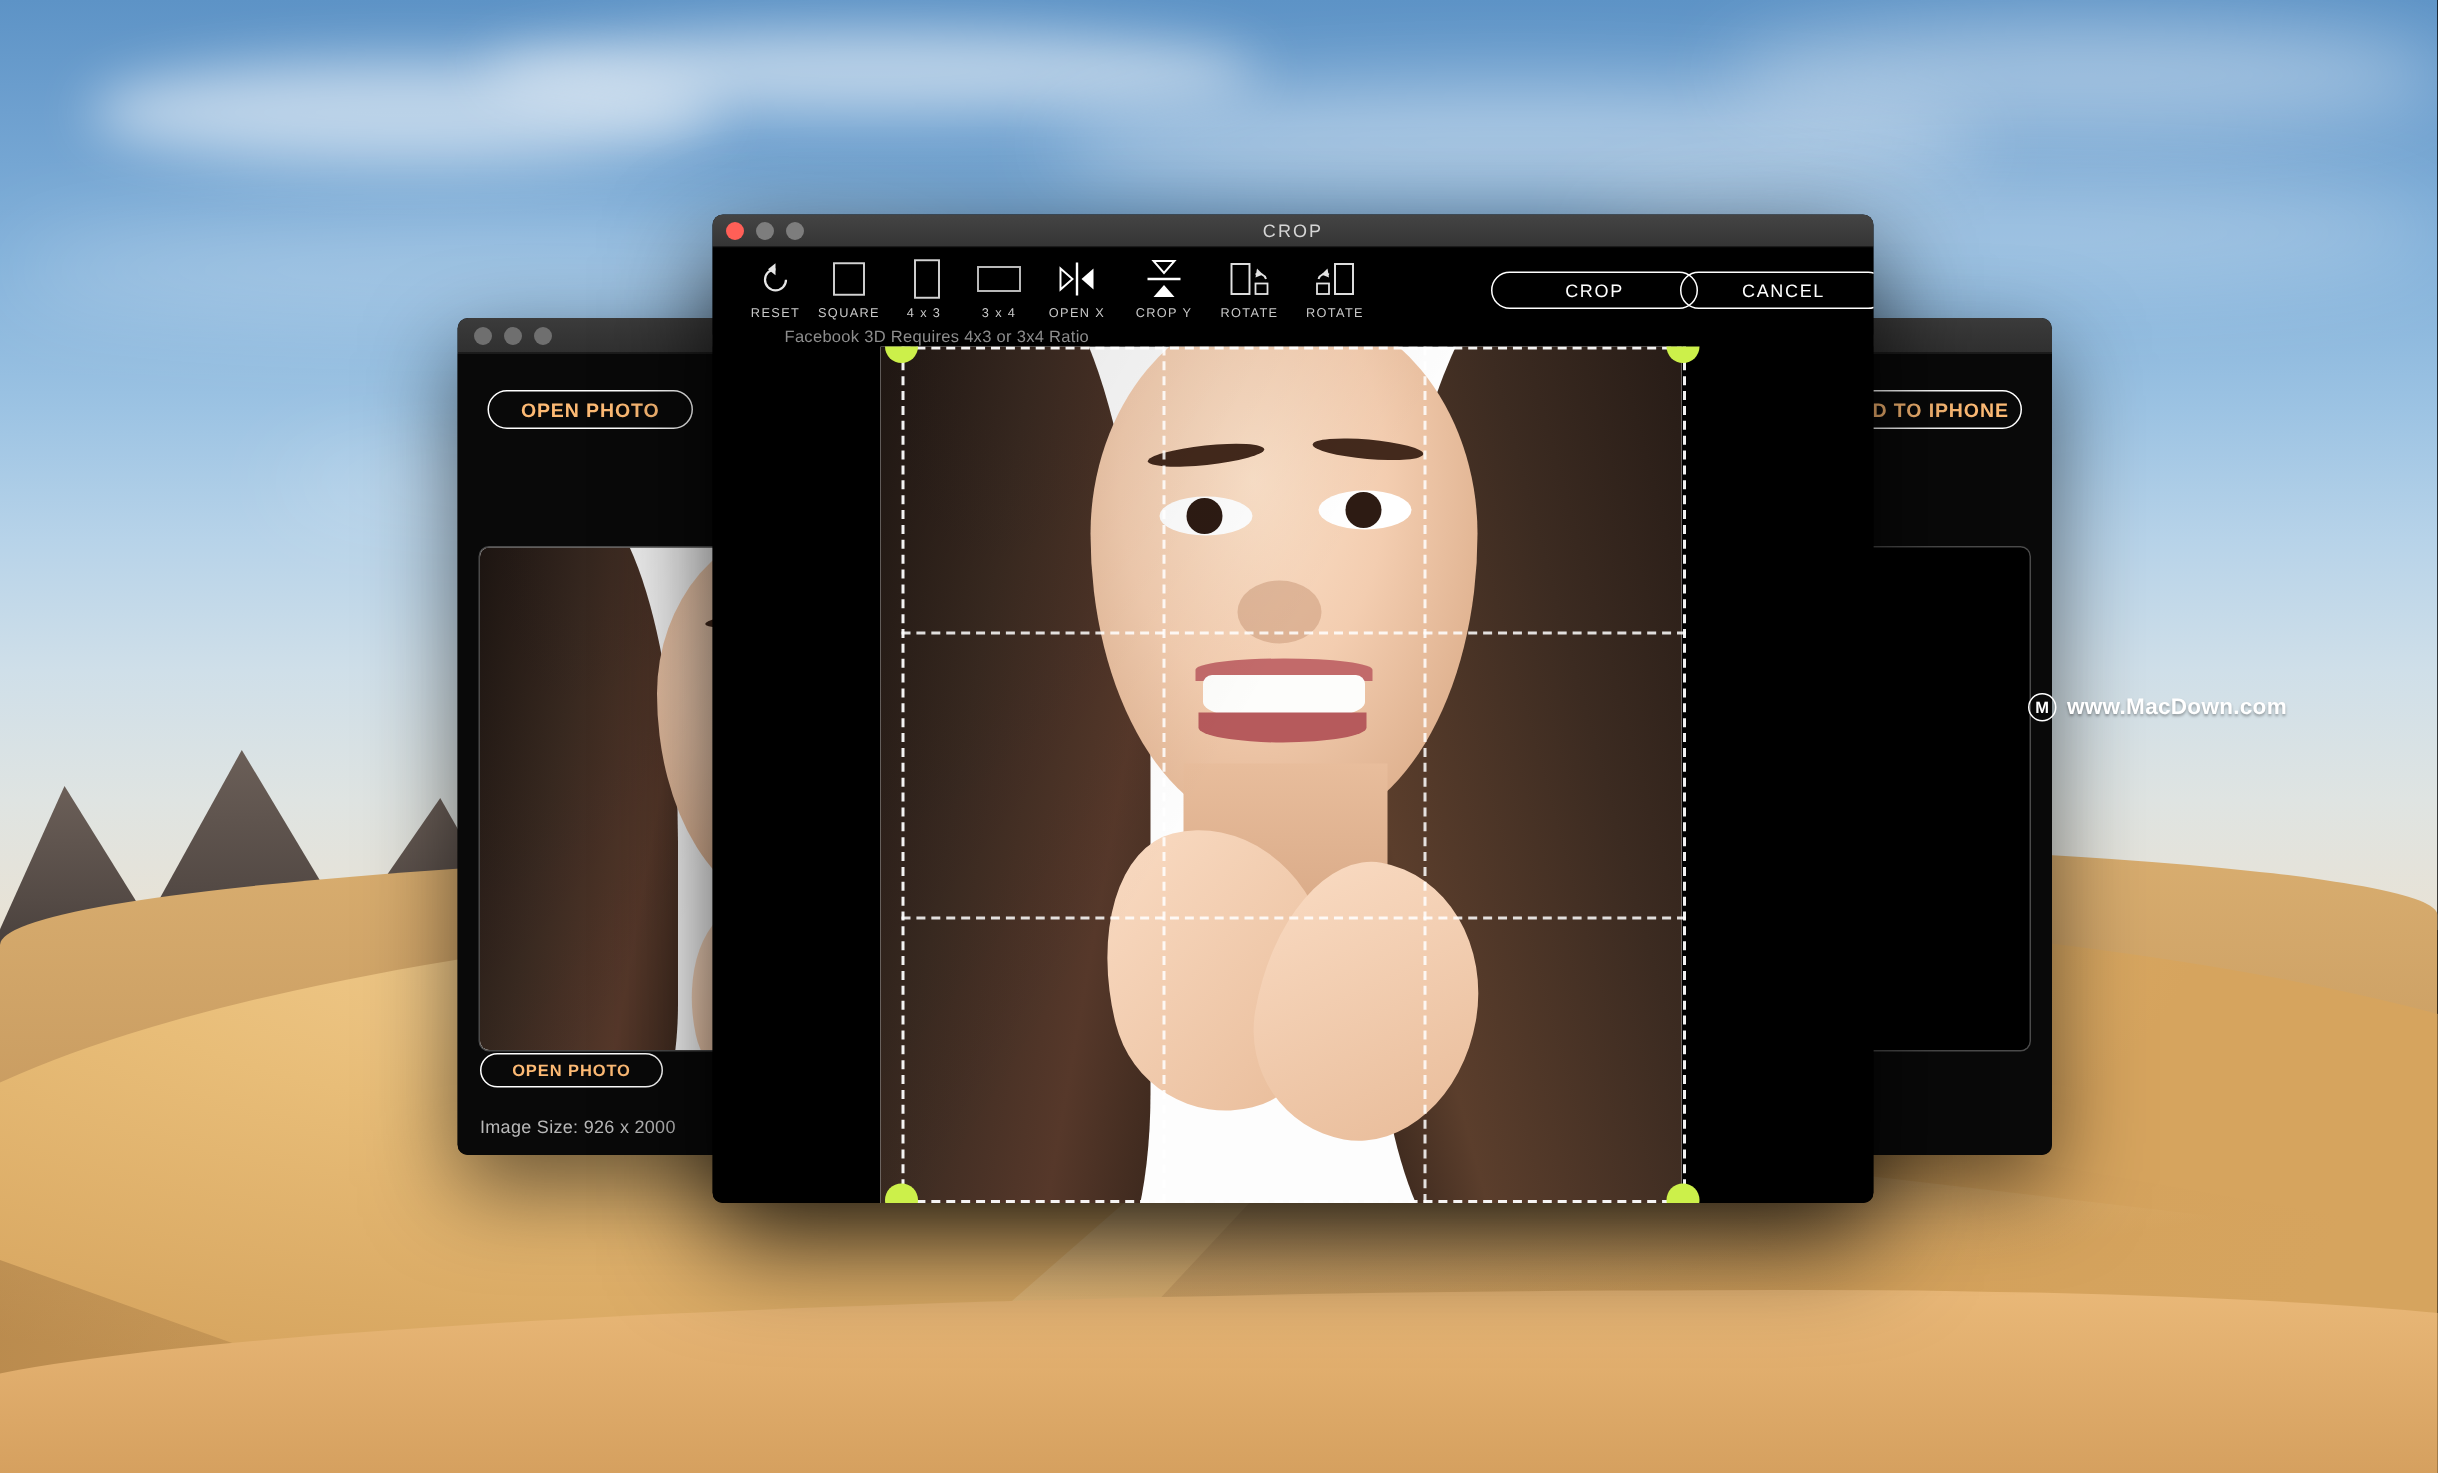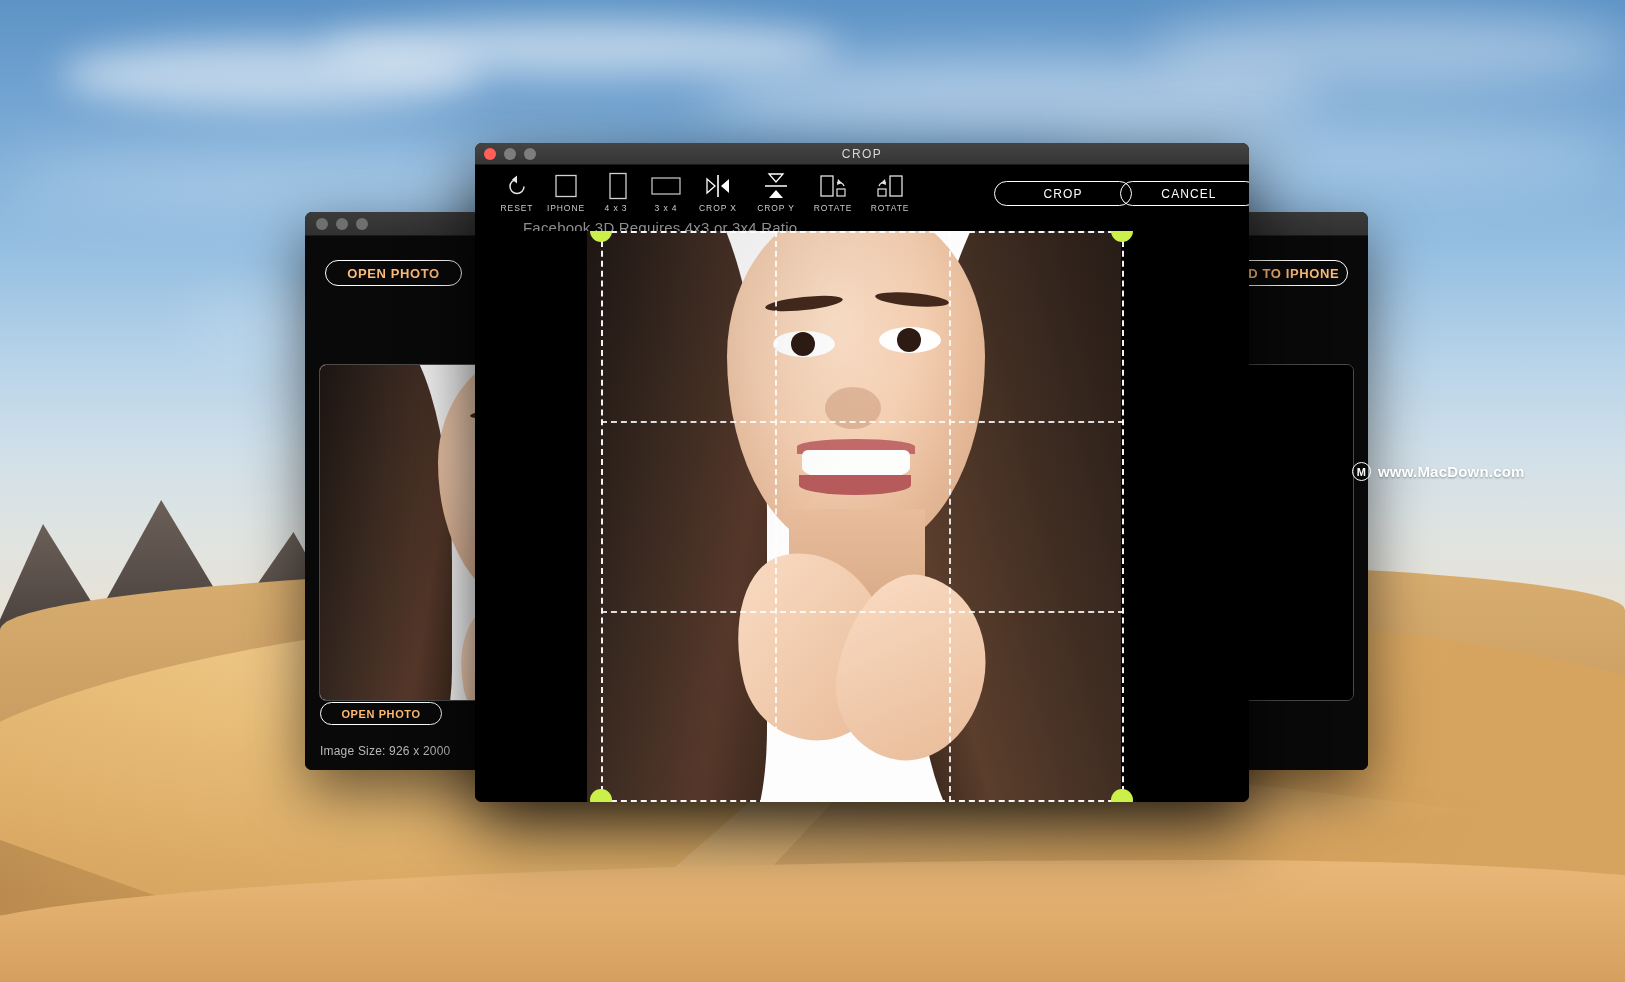--- a/index.html
+++ b/index.html
@@ -259,21 +259,21 @@
     background: transparent;
     display: flex; align-items: center; justify-content: center;
   }
   #btn-crop   { left: 519px; width: 138px; }
   #btn-cancel { left: 645px; width: 138px; }
 
   #crop-hint {
     position: absolute;
     left: 48px; top: 76px;
     color: #8d8d8d;
-    font-size: 15px;
+    font-size: 11px;
     letter-spacing: 0.2px;
   }
 
   #crop-stage {
     position: absolute;
     left: 0; top: 88px; right: 0; bottom: 0;
     background: #000;
     overflow: hidden;
   }
   #crop-photo {
@@ -440,21 +440,21 @@
       </span>
       <span class="lbl">RESET</span>
     </div>
 
     <div class="tool" style="left:58px;">
       <span class="glyph">
         <svg width="26" height="26" viewBox="0 0 26 26">
             <rect x="3" y="2.5" width="20" height="21" fill="none" stroke="#d2d2d2" stroke-width="1.3"></rect>
           </svg>
       </span>
-      <span class="lbl">IPHONE</span>
+      <span class="lbl">SQUARE</span>
     </div>
 
     <div class="tool" style="left:108px;">
       <span class="glyph">
         <svg width="26" height="28" viewBox="0 0 26 28">
             <rect x="7" y="1.5" width="16" height="25" fill="none" stroke="#d2d2d2" stroke-width="1.3"></rect>
           </svg>
       </span>
       <span class="lbl">4 x 3</span>
     </div>
@@ -469,21 +469,21 @@
     </div>
 
     <div class="tool" style="left:210px;">
       <span class="glyph">
         <svg width="30" height="24" viewBox="0 0 30 24">
           <line x1="15" y1="1" x2="15" y2="23" stroke="#ffffff" stroke-width="1.6"></line>
           <polygon points="4,5 12,12 4,19" fill="none" stroke="#ffffff" stroke-width="1.3"></polygon>
           <polygon points="26,5 18,12 26,19" fill="#ffffff"></polygon>
         </svg>
       </span>
-      <span class="lbl">CROP X</span>
+      <span class="lbl">OPEN X</span>
     </div>
 
     <div class="tool" style="left:268px;">
       <span class="glyph">
         <svg width="26" height="28" viewBox="0 0 26 28">
           <polygon points="6,2 20,2 13,10" fill="none" stroke="#ffffff" stroke-width="1.3"></polygon>
           <line x1="2" y1="14" x2="24" y2="14" stroke="#ffffff" stroke-width="1.6"></line>
           <polygon points="6,26 20,26 13,18" fill="#ffffff"></polygon>
         </svg>
       </span>

